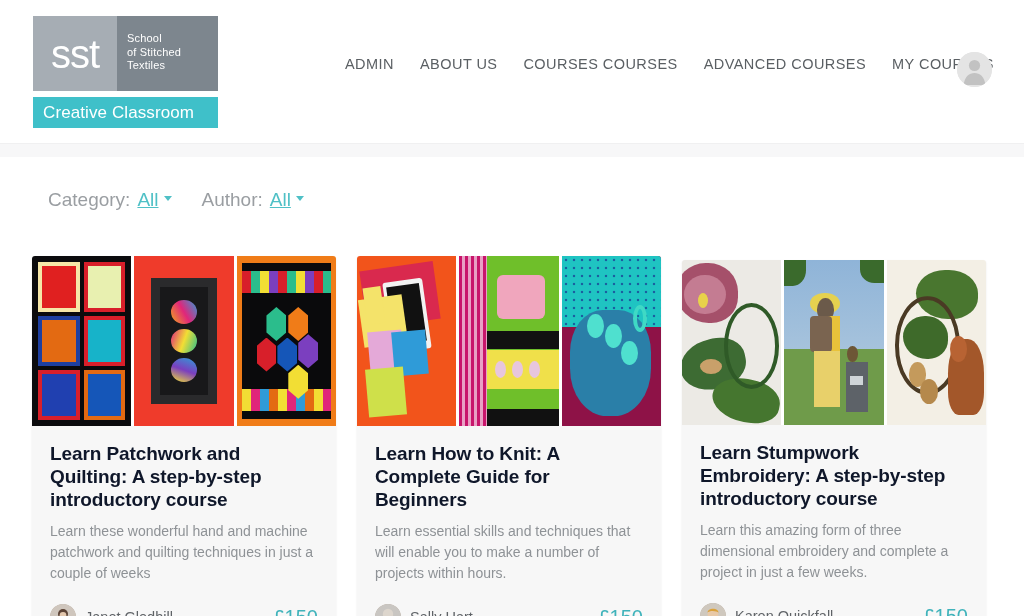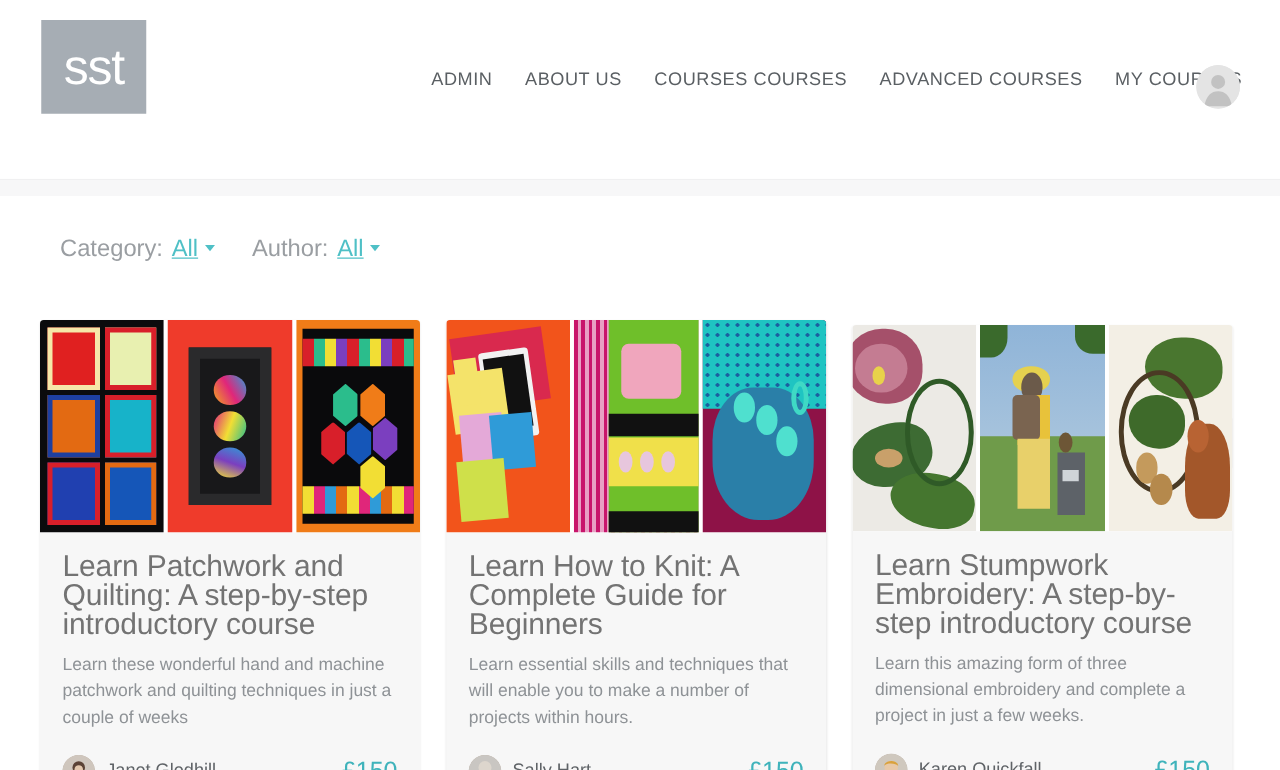--- a/index.html
+++ b/index.html
@@ -184,23 +184,23 @@
     display: flex;
     gap: 3px;
     background: #ffffff;
     overflow: hidden;
   }
   .card-3 .card-image { height: 165px; }
   .thumb { flex: 1; position: relative; overflow: hidden; }
 
   .card-body { padding: 16px 18px 10px 18px; }
   .card-title {
-    font-size: 24px;
-    font-weight: 400;
-    color: #737373;
+    font-size: 19px;
+    font-weight: 700;
+    color: #0f172a;
     line-height: 23px;
     letter-spacing: -.1px;
   }
   .card-desc {
     margin-top: 10px;
     font-size: 14px;
     color: #8e9296;
     line-height: 21px;
   }
   .card-footer {
@@ -228,20 +228,28 @@
 </head>
 <body>
 
 <div class="site-header">
 
   <div class="logo">
     <div class="logo-top">
       <div class="logo-mark">
         <span class="logo-mark-text">sst</span>
       </div>
+      <div class="logo-words">
+        <div>School</div>
+        <div>of Stitched</div>
+        <div>Textiles</div>
+      </div>
+    </div>
+    <div class="logo-strip">
+      <span class="logo-strip-text">Creative Classroom</span>
     </div>
   </div>
 
   <nav class="main-nav">
     <a class="nav-link">ADMIN</a>
     <a class="nav-link">ABOUT US</a>
     <a class="nav-link">COURSES COURSES</a>
     <a class="nav-link">ADVANCED COURSES</a>
     <a class="nav-link">MY COURSES</a>
   </nav>

